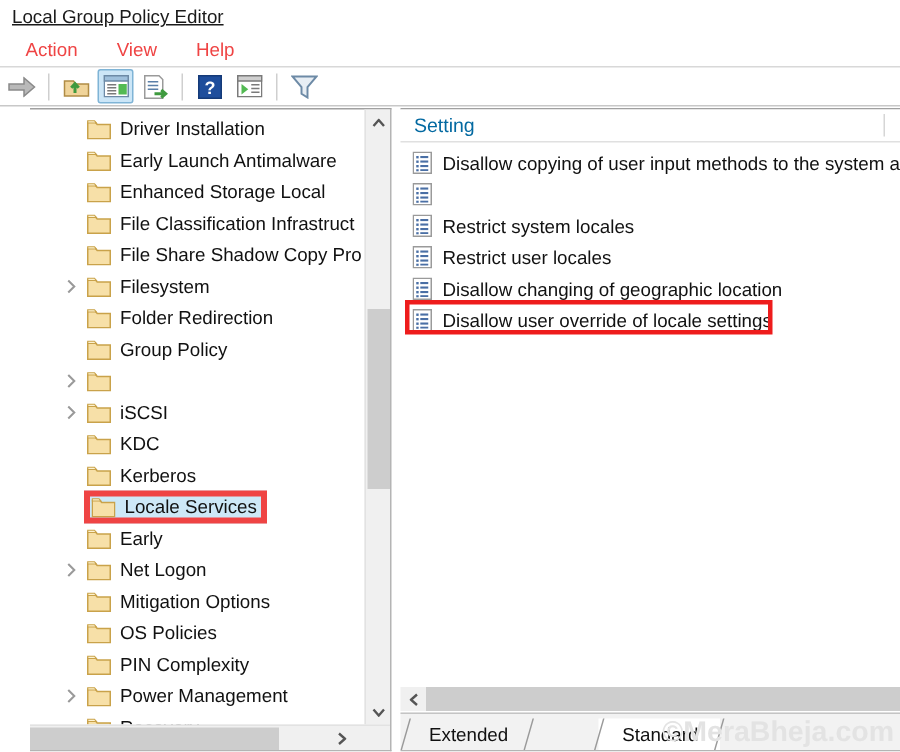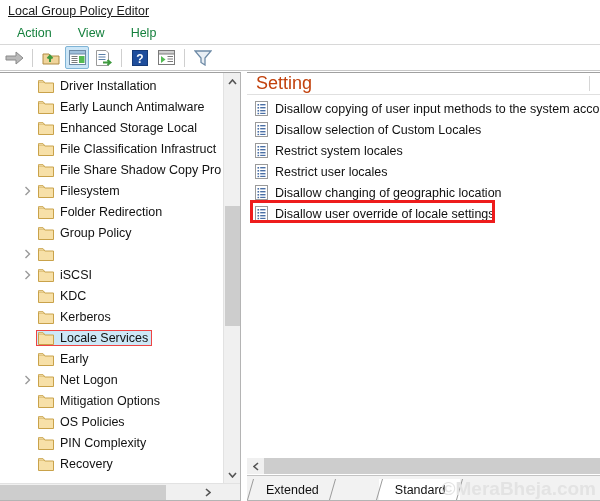--- a/index.html
+++ b/index.html
@@ -34,21 +34,21 @@
     height: 22px;
     background: #ffffff;
     padding-left: 14px;
     box-sizing: border-box;
     display: flex;
     align-items: center;
     gap: 20px;
   }
   .menu-item {
     font-size: 12.5px;
-    color: #15803d;
+    color: #ef4444;
     padding: 1px 3px;
     cursor: default;
     white-space: nowrap;
   }
 
   
   .toolbar {
     height: 27px;
     background: #ffffff;
     border-top: 1px solid #d8d8d8;
@@ -81,20 +81,21 @@
   }
 
   
   .main {
     position: absolute;
     top: 72px;
     left: 0;
     right: 0;
     bottom: 0;
     display: flex;
+    padding-left: 20px;
   }
 
   
   .tree-pane {
     width: 241px;
     box-sizing: border-box;
     border: 1px solid #b4b4b4;
     border-top: 1px solid #a0a0a0;
     border-left: none;
     background: #ffffff;
@@ -133,21 +134,21 @@
   }
   .tree-row .chev svg { display: block; }
   .tree-label-wrap {
     display: inline-flex;
     align-items: center;
     padding: 1px 4px 1px 2px;
     box-sizing: border-box;
   }
   .tree-row.selected .tree-label-wrap {
     background: #cde8f7;
-    border: 1px solid #ef4444;
+    border: 4px solid #ef4444;
     padding: 0px 3px 0px 1px;
   }
   .tree-label {
     font-size: 12.5px;
     color: #111;
     margin-left: 6px;
   }
   .folder-ico {
     width: 16px;
     height: 14px;
@@ -223,22 +224,22 @@
     height: 22px;
     border-bottom: 1px solid #e0e0e0;
     background: #ffffff;
     display: flex;
     align-items: center;
     padding-left: 9px;
     box-sizing: border-box;
     position: relative;
   }
   .col-header .col-title {
-    font-size: 18px;
-    color: #c2410c;
+    font-size: 13px;
+    color: #0369a1;
   }
   .col-divider {
     position: absolute;
     right: 10px;
     top: 3px;
     bottom: 3px;
     width: 1px;
     background: #d6d6d6;
   }
   .settings-list {
@@ -628,20 +629,34 @@
           <div class="tree-row">
             <span class="tree-label-wrap">
               <span class="folder-ico"><svg width="16" height="14" viewBox="0 0 16 14">
                   <path d="M0.5 2.5 H5.5 L6.8 4 H15.5 V13.5 H0.5 Z" fill="#f7e0a8" stroke="#c9a24a" stroke-width="1"></path>
                   <path d="M0.5 1.5 H5 L6.2 3 H0.5 Z" fill="#fdf2cf" stroke="#c9a24a" stroke-width="0.8"></path>
                 </svg></span>
               <span class="tree-label">PIN Complexity</span>
             </span>
           </div>
           <div class="tree-row">
+            <span class="chev">
+              <svg width="7" height="10" viewBox="0 0 7 10">
+                <path d="M1.5 1 L5.5 5 L1.5 9" stroke="#9a9a9a" stroke-width="1.4" fill="none"></path>
+              </svg>
+            </span>
+            <span class="tree-label-wrap">
+              <span class="folder-ico"><svg width="16" height="14" viewBox="0 0 16 14">
+                  <path d="M0.5 2.5 H5.5 L6.8 4 H15.5 V13.5 H0.5 Z" fill="#f7e0a8" stroke="#c9a24a" stroke-width="1"></path>
+                  <path d="M0.5 1.5 H5 L6.2 3 H0.5 Z" fill="#fdf2cf" stroke="#c9a24a" stroke-width="0.8"></path>
+                </svg></span>
+              <span class="tree-label">Power Management</span>
+            </span>
+          </div>
+          <div class="tree-row">
             <span class="tree-label-wrap">
               <span class="folder-ico"><svg width="16" height="14" viewBox="0 0 16 14">
                   <path d="M0.5 2.5 H5.5 L6.8 4 H15.5 V13.5 H0.5 Z" fill="#f7e0a8" stroke="#c9a24a" stroke-width="1"></path>
                   <path d="M0.5 1.5 H5 L6.2 3 H0.5 Z" fill="#fdf2cf" stroke="#c9a24a" stroke-width="0.8"></path>
                 </svg></span>
               <span class="tree-label">Recovery</span>
             </span>
           </div>
         </div>
     </div>
@@ -700,21 +715,20 @@
                 <rect x="2.5" y="3" width="1.6" height="1.6"></rect>
                 <rect x="5.2" y="3" width="5.3" height="1.4"></rect>
                 <rect x="2.5" y="6" width="1.6" height="1.6"></rect>
                 <rect x="5.2" y="6" width="5.3" height="1.4"></rect>
                 <rect x="2.5" y="9" width="1.6" height="1.6"></rect>
                 <rect x="5.2" y="9" width="5.3" height="1.4"></rect>
                 <rect x="2.5" y="11.8" width="1.6" height="1.4"></rect>
                 <rect x="5.2" y="11.8" width="5.3" height="1.2"></rect>
               </g>
             </svg></span>
-          <span class="setting-label">Disallow selection of Custom Locales</span>
         </div>
         <div class="setting-row">
           <span class="doc-ico"><svg width="13" height="15" viewBox="0 0 13 15">
               <rect x="0.5" y="0.5" width="12" height="14" fill="#ffffff" stroke="#9a9a9a"></rect>
               <g fill="#4a6fa5">
                 <rect x="2.5" y="3" width="1.6" height="1.6"></rect>
                 <rect x="5.2" y="3" width="5.3" height="1.4"></rect>
                 <rect x="2.5" y="6" width="1.6" height="1.6"></rect>
                 <rect x="5.2" y="6" width="5.3" height="1.4"></rect>
                 <rect x="2.5" y="9" width="1.6" height="1.6"></rect>

